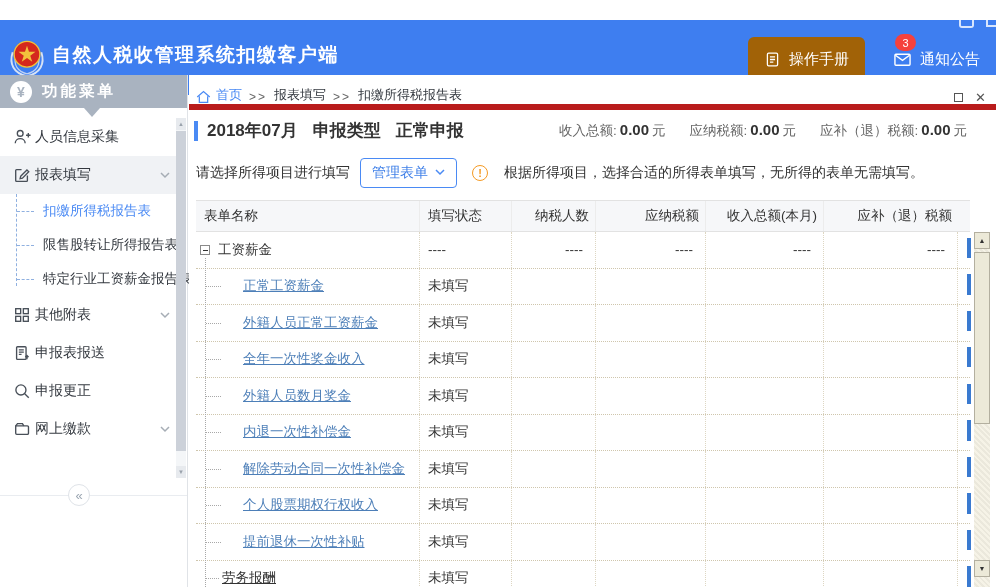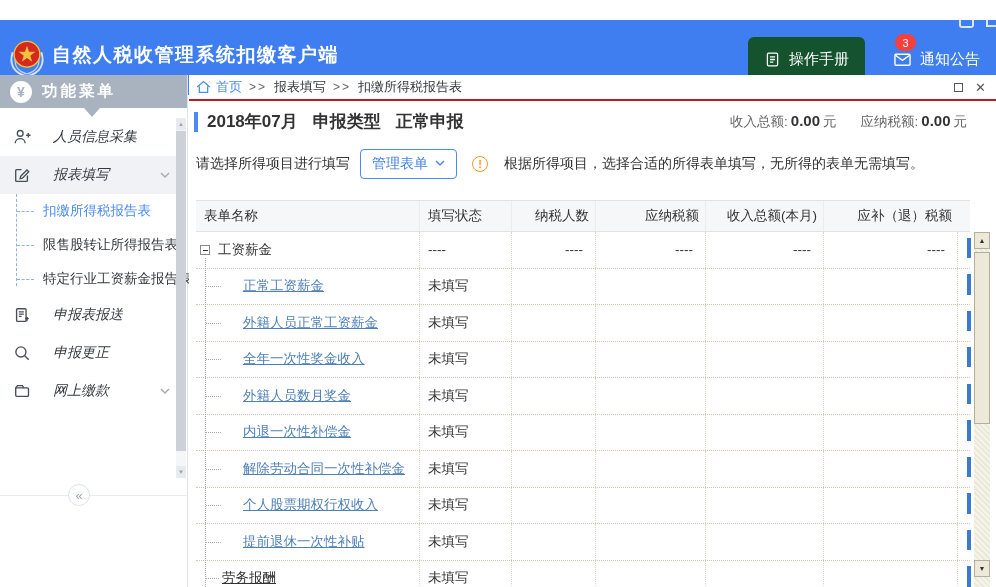--- a/index.html
+++ b/index.html
@@ -4,54 +4,54 @@
 <style>
   * { margin:0; padding:0; box-sizing:border-box; }
   body { background:#888; font-family:"Liberation Sans","DejaVu Sans",sans-serif; }
   .app { position:relative; width:996px; height:587px; background:#fff; overflow:hidden; }
 
   
   .topbar { position:absolute; left:0; top:0; right:0; height:75px; background:#3e7ef0; display:flex; align-items:center;margin-top:20px; }
   .emblem { width:42px; height:46px; margin:2px 0 0 6px; flex:none; }
   .app-title { color:#fff; font-size:19px; font-weight:600; letter-spacing:1.5px; margin-left:4px; margin-top:-6px; }
   .topbar-right { margin-left:auto; display:flex; align-items:center; margin-right:14px; margin-top:4px; }
-  .manual-btn { display:flex; align-items:center; gap:8px; background:#14532d; border-radius:6px; padding:13px 16px; color:#fff; font-size:15px; cursor:pointer; }
+  .manual-btn { display:flex; align-items:center; gap:8px; background:#a16207; border-radius:6px; padding:13px 16px; color:#fff; font-size:15px; cursor:pointer; }
   .notice-btn { position:relative; display:flex; align-items:center; gap:8px; color:#fff; font-size:15px; margin-left:26px; cursor:pointer; padding:10px 2px; }
   .badge { position:absolute; top:-6px; left:4px; min-width:21px; height:17px; background:#f5413d; border-radius:9px; color:#fff; font-size:11px; display:flex; align-items:center; justify-content:center; padding:0 5px; }
   .cut-icon-a { position:absolute; right:22px; top:0; width:15px; height:8px; border:2px solid rgba(255,255,255,.8); border-top:none; border-radius:0 0 3px 3px; }
   .cut-icon-b { position:absolute; right:0; top:0; width:10px; height:7px; border-left:2px solid rgba(255,255,255,.8); border-bottom:2px solid rgba(255,255,255,.8); }
 
   
   .sidebar { position:absolute; left:0; top:75px; bottom:0; width:188px; background:#fff; border-right:1px solid #e0e3e7; }
   .sb-header { height:33px; background:#a9b3c0; display:flex; align-items:center; padding-left:10px; }
   .yen-circle { width:22px; height:22px; background:#fff; border-radius:50%; color:#a9b3c0; font-weight:bold; font-size:14px; display:flex; align-items:center; justify-content:center; }
   .sb-header-label { color:#fff; font-size:15.5px; font-weight:bold; letter-spacing:3px; margin-left:10px; }
   .sb-pointer { position:absolute; left:84px; top:33px; width:0; height:0; border-left:8px solid transparent; border-right:8px solid transparent; border-top:9px solid #a9b3c0; }
   .sb-menu { position:absolute; left:0; right:11px; top:43px; }
   .m-item { height:38px; display:flex; align-items:center; padding-left:13px; cursor:pointer; }
   .m-item.active { background:#f0f2f5; }
   .m-icon { width:18px; height:18px; color:#484f58; flex:none; display:flex; }
   .m-icon svg { width:18px; height:18px; }
-  .m-label { font-size:14px; color:#33383f; margin-left:22px; white-space:nowrap;font-style:italic; }
+  .m-label { font-size:14px; color:#33383f; margin-left:4px; white-space:nowrap; }
   .m-chev { margin-left:auto; margin-right:6px; color:#a6adb5; display:flex; }
   .submenu { position:relative; }
   .submenu:before { content:""; position:absolute; left:16px; top:0; bottom:10px; border-left:1px dashed #8fb0e0; }
   .sub-item { height:34px; display:flex; align-items:center; padding-left:43px; position:relative; cursor:pointer; font-size:13.5px; color:#33383f; white-space:nowrap; }
   .sub-item .tree-dots { position:absolute; left:17px; top:50%; width:17px; border-top:1px dashed #8fb0e0; }
   .sub-item.active { color:#4a8af4; }
   .sb-scroll { position:absolute; right:1px; top:43px; width:10px; height:360px; background:#f4f6f8; }
   .sb-scroll .up, .sb-scroll .down { position:absolute; left:0; width:10px; height:12px; background:#e7eaee; color:#9aa2ac; font-size:6px; display:flex; align-items:center; justify-content:center; }
   .sb-scroll .up { top:0; } .sb-scroll .down { top:348px; }
   .sb-thumb { position:absolute; left:0; top:13px; width:10px; height:320px; background:#ccd1d9; }
   .sb-divider { position:absolute; left:0; right:0; top:420px; border-top:1px solid #e9ecf0; }
   .collapse-btn { position:absolute; left:68px; top:409px; width:22px; height:22px; background:#fff; border:1px solid #dfe3e8; border-radius:50%; color:#9aa5b1; font-size:13px; display:flex; align-items:center; justify-content:center; cursor:pointer; }
 
   
   .main { position:absolute; left:189px; top:75px; right:0; bottom:0; background:#fff; }
-  .breadcrumb { height:26px; display:flex; align-items:center; padding-left:7px; border-bottom:2px solid #b91c1c; font-size:13px; }
+  .breadcrumb { height:35px; display:flex; align-items:flex-end; padding-left:7px; border-bottom:6px solid #b91c1c; font-size:13px; }
   .bc-home-icon { display:flex; color:#4a8af4; margin-right:5px; }
   .bc-home { color:#4a8af4; cursor:pointer; }
   .bc-sep { color:#666; margin:0 7px; font-size:12px; letter-spacing:2px; }
   .bc-item { color:#33383f; }
   .win-controls { margin-left:auto; margin-right:10px; display:flex; align-items:center; gap:12px; }
   .win-max { width:9px; height:9px; border:1.5px solid #555; cursor:pointer; }
   .win-close { color:#555; font-size:13px; line-height:1; cursor:pointer; }
 
   .title-row { height:41px; display:flex; align-items:center; padding-left:5px; }
   .accent-bar { width:4px; height:20px; background:#4a8af4; margin-right:9px; }
@@ -178,20 +178,36 @@
             <span>限售股转让所得报告表</span>
           </div>
           <div class="sub-item">
             <span class="tree-dots"></span>
             <span>特定行业工资薪金报告表</span>
           </div>
         </div>
         <div class="m-item">
           <span class="m-icon">
             <svg viewBox="0 0 20 20" fill="none" stroke="currentColor" stroke-width="1.5">
+              <rect x="3" y="3" width="5.5" height="5.5"></rect>
+              <rect x="11.5" y="3" width="5.5" height="5.5"></rect>
+              <rect x="3" y="11.5" width="5.5" height="5.5"></rect>
+              <rect x="11.5" y="11.5" width="5.5" height="5.5"></rect>
+            </svg>
+          </span>
+          <span class="m-label">其他附表</span>
+          <span class="m-chev">
+            <svg width="10" height="7" viewBox="0 0 10 7" fill="none" stroke="currentColor" stroke-width="1.5">
+              <path d="M1 1l4 4 4-4"></path>
+            </svg>
+          </span>
+        </div>
+        <div class="m-item">
+          <span class="m-icon">
+            <svg viewBox="0 0 20 20" fill="none" stroke="currentColor" stroke-width="1.5">
               <rect x="4" y="3" width="10.5" height="14" rx="1"></rect>
               <path d="M6.5 6.5h5.5M6.5 9h5.5M6.5 11.5h3"></path>
               <path d="M15.5 17v-4.2M13.7 14.6l1.8-1.8 1.8 1.8"></path>
             </svg>
           </span>
           <span class="m-label">申报表报送</span>
         </div>
         <div class="m-item">
           <span class="m-icon">
             <svg viewBox="0 0 20 20" fill="none" stroke="currentColor" stroke-width="1.5">
@@ -246,20 +262,21 @@
     </div>
 
     <div class="title-row">
       <span class="accent-bar"></span>
       <span class="pt">2018年07月</span>
       <span class="pt">申报类型</span>
       <span class="pt">正常申报</span>
       <span class="stats">
         <span class="stat"><span>收入总额:</span><b>0.00</b><span>元</span></span>
         <span class="stat"><span>应纳税额:</span><b>0.00</b><span>元</span></span>
+        <span class="stat"><span>应补（退）税额:</span><b>0.00</b><span>元</span></span>
       </span>
     </div>
 
     <div class="toolbar">
       <span class="tb-hint">请选择所得项目进行填写</span>
       <button class="manage-btn">
         <span>管理表单</span>
         <svg viewBox="0 0 10 7" fill="none" stroke="#4a8af4" stroke-width="1.5">
             <path d="M1 1l4 4 4-4"></path>
           </svg>

